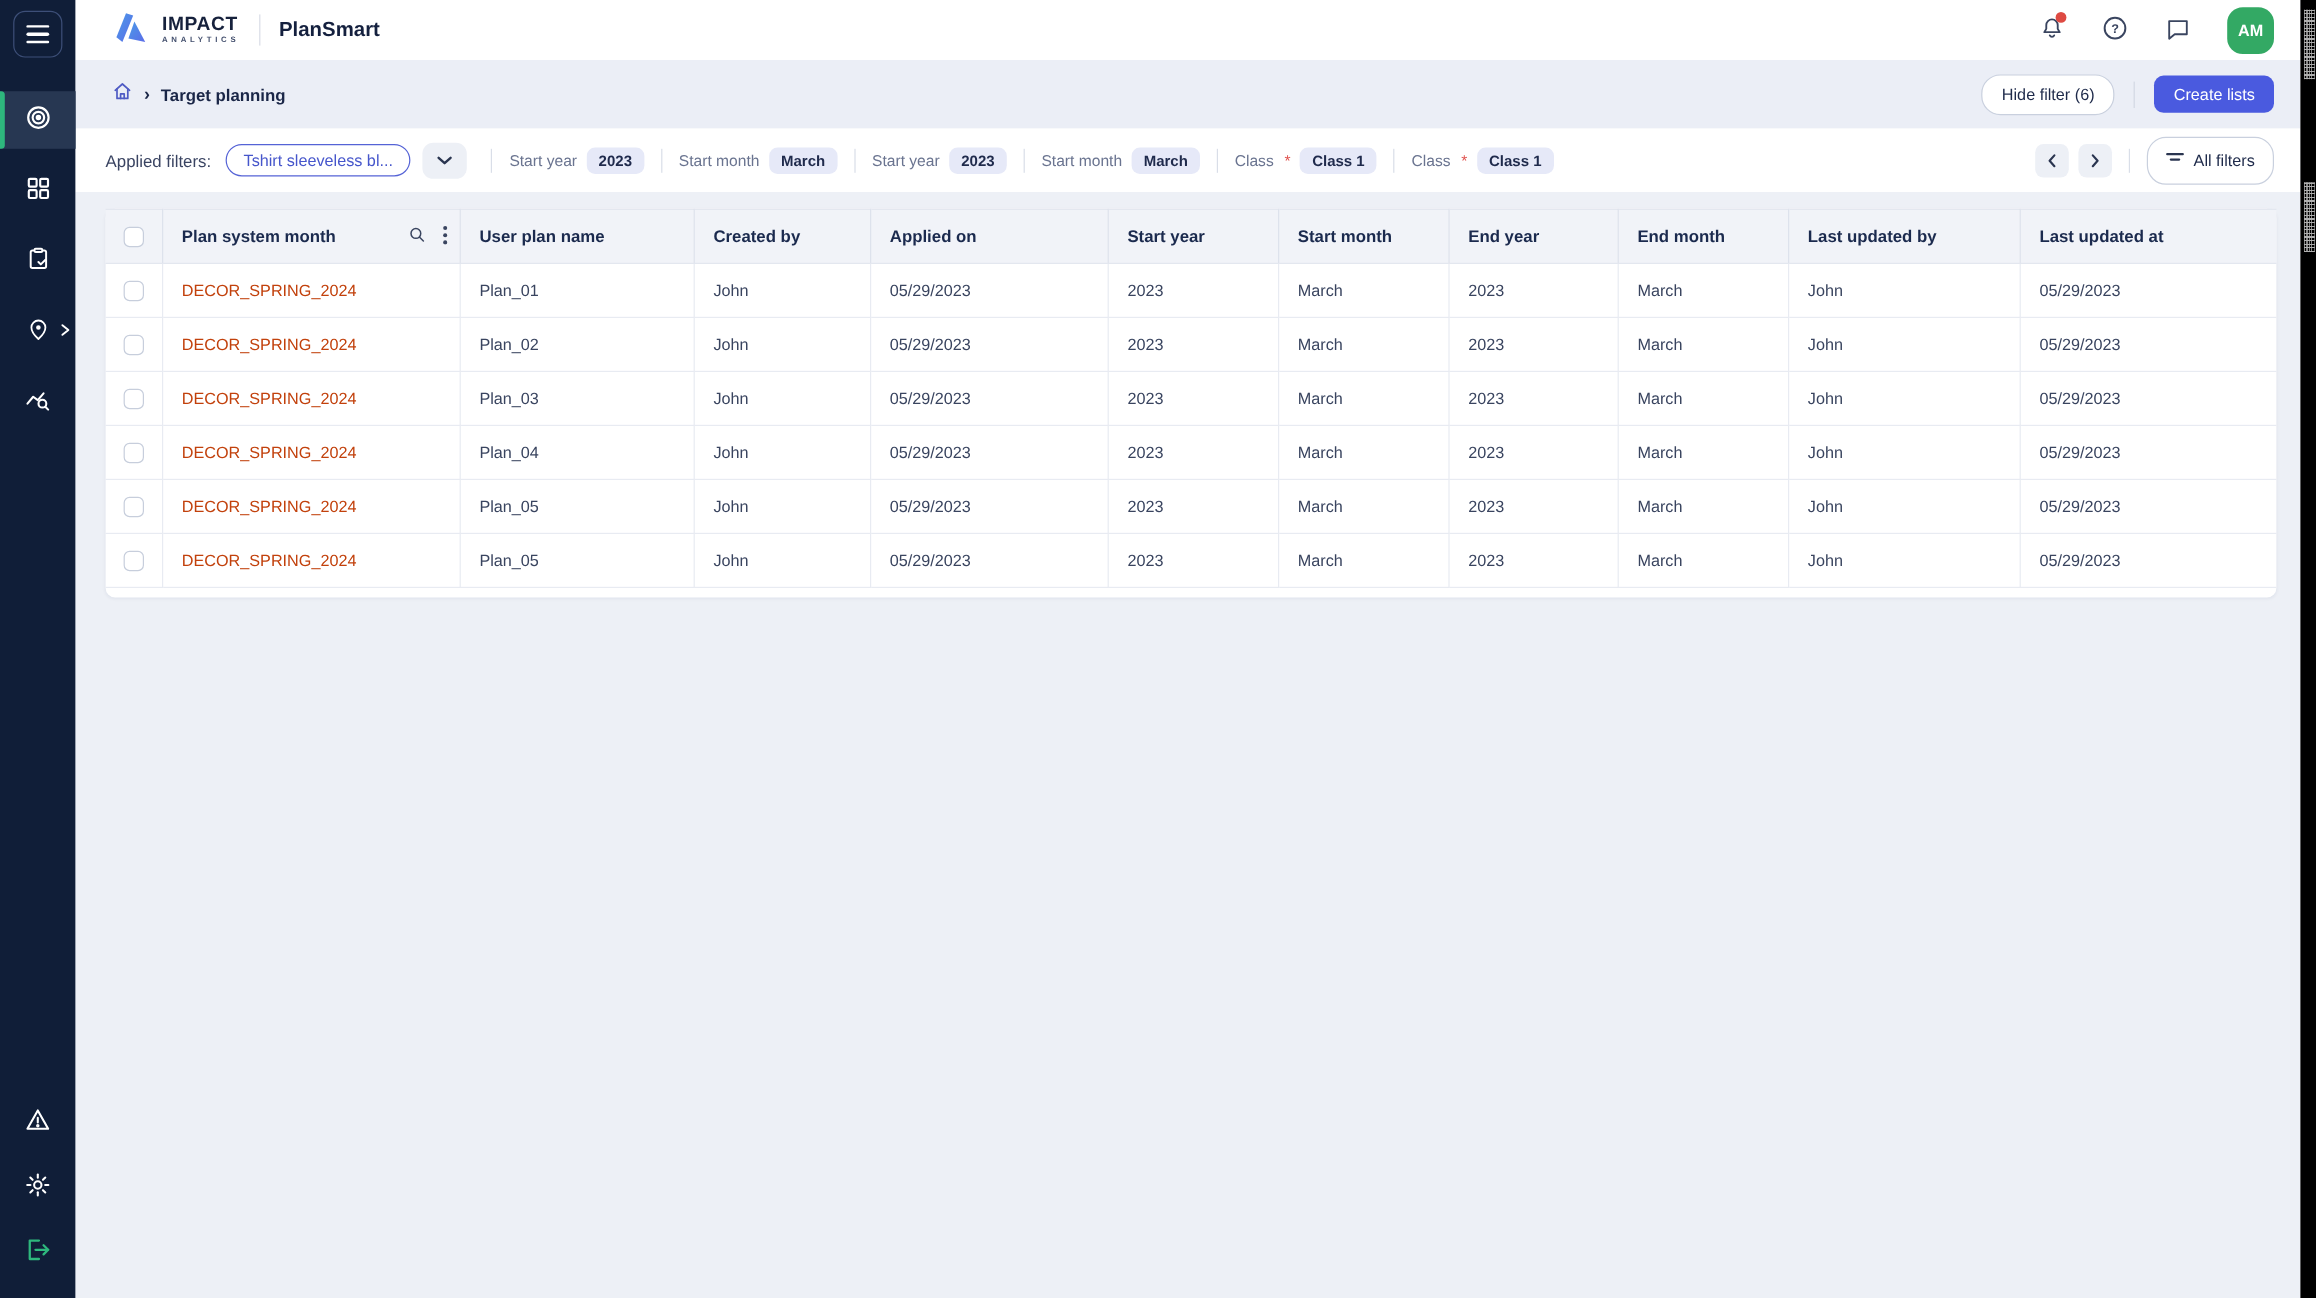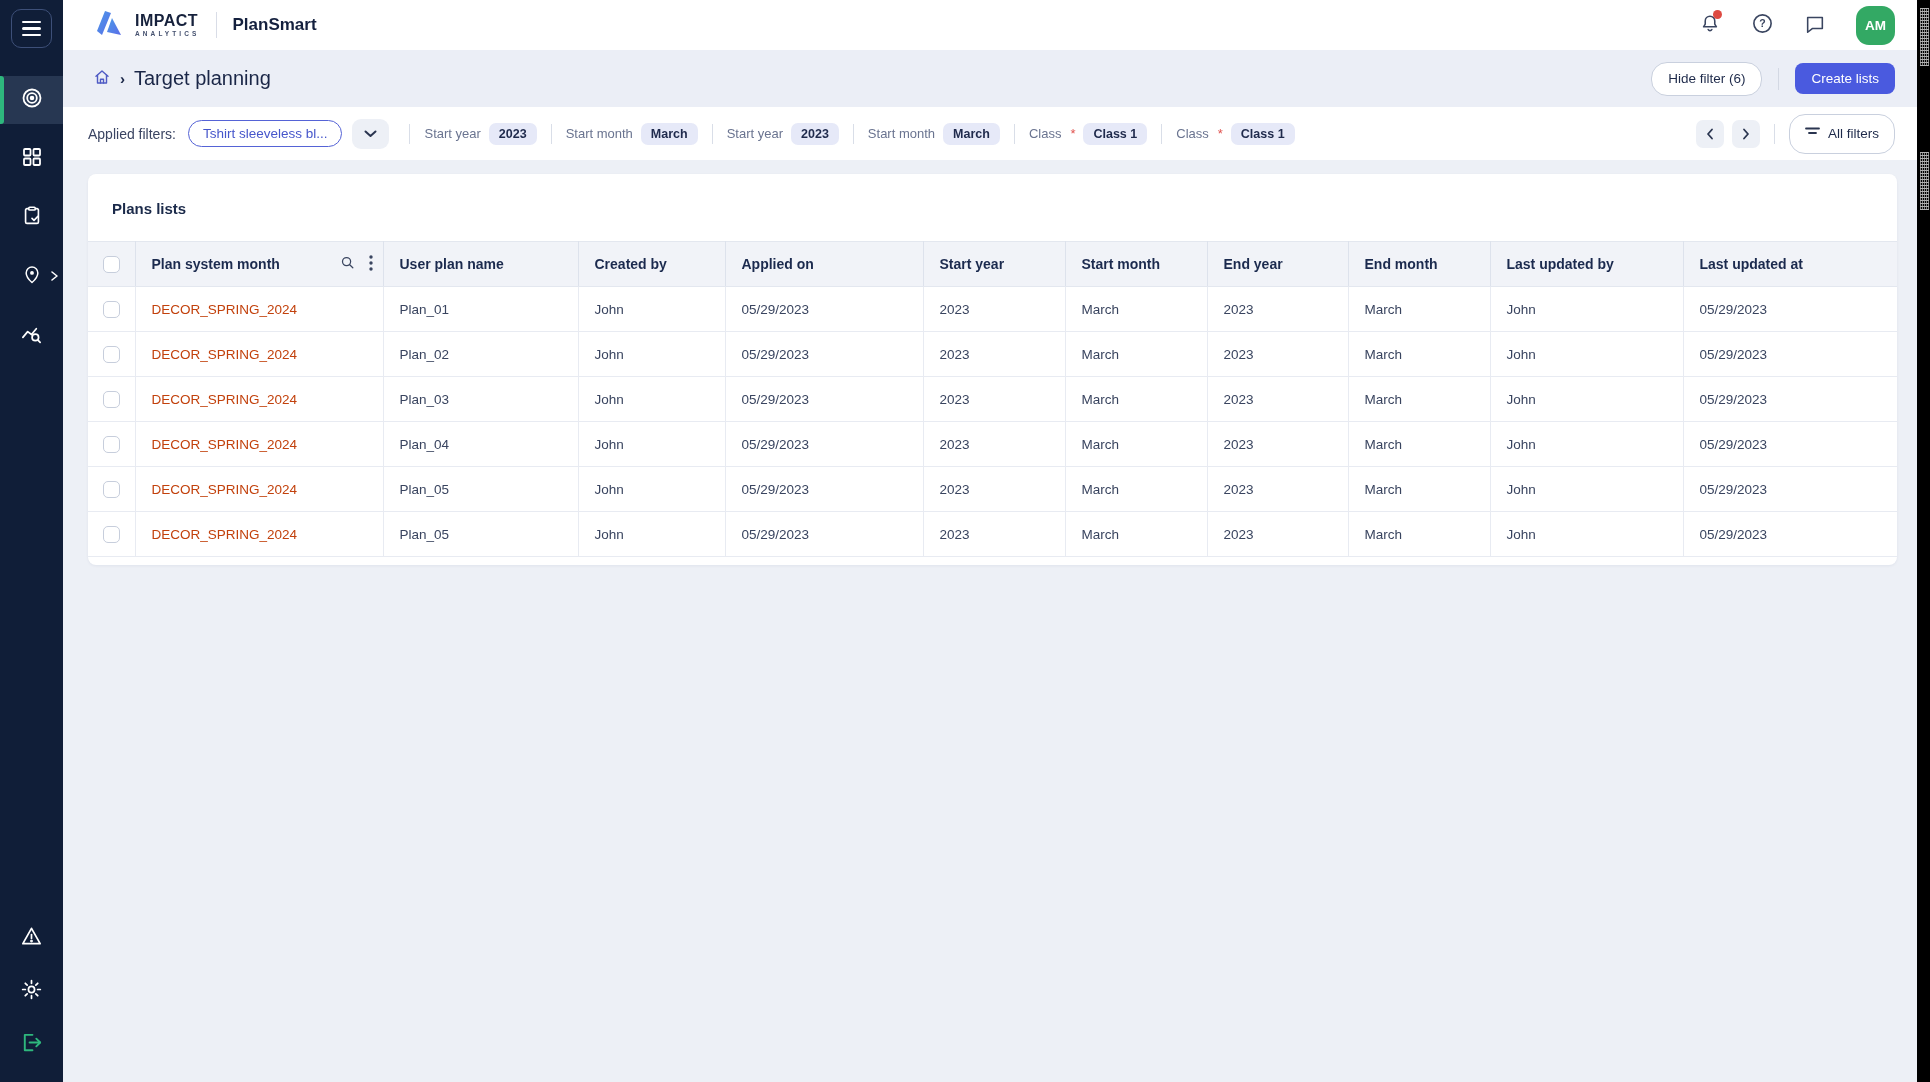--- a/index.html
+++ b/index.html
@@ -41,21 +41,21 @@
   .topbar-right { margin-left:auto; display:flex; align-items:center; gap:30px; }
   .icon-btn { background:none; border:none; cursor:pointer; display:flex; align-items:center; position:relative; padding:0; }
   .avatar { width:39px; height:39px; border-radius:13px; background:#33A964; color:#fff; font-weight:bold;
     font-size:13.5px; display:flex; align-items:center; justify-content:center; border:none; cursor:pointer; }
   .bell-dot { position:absolute; top:-2px; right:-1px; width:9px; height:9px; background:#DE4A42; border-radius:50%; }
 
   
   .crumb-bar { height:57px; background:#EBEEF6; display:flex; align-items:center; padding:0 22px 0 30px; }
   .crumb-left { display:flex; align-items:center; gap:9px; }
   .crumb-sep { font-size:15px; font-weight:bold; color:#1A2647; }
-  .crumb-current { font-size:20px; font-weight:normal; color:#1A2647; }
+  .crumb-current { font-size:14px; font-weight:bold; color:#1A2647; }
   .crumb-right { margin-left:auto; display:flex; align-items:center; gap:16px; }
   .btn-outline { height:34px; padding:0 16px; background:#fff; border:1px solid #C9D0DE; border-radius:16px;
     font-size:13.5px; color:#1E2A4A; font-family:inherit; cursor:pointer; }
   .btn-primary { height:31px; padding:0 16px; background:#4A5ADF; border:none; border-radius:8px;
     font-size:13.5px; color:#fff; font-family:inherit; cursor:pointer; }
   .crumb-div { width:1px; height:22px; background:#D3D8E3; }
 
   
   .filter-bar { height:53px; background:#fff; display:flex; align-items:center; padding:0 22px 0 25px; }
   .filter-label { font-size:14px; color:#3A4462; margin-right:12px; }
@@ -334,21 +334,20 @@
                 <line x1="4" y1="7" x2="11" y2="7"></line>
             </svg>
           </span>
           <span>All filters</span>
         </button>
       </div>
     </div>
 
     <div class="content">
       <div class="card">
-        <div class="card-title">Plans lists</div>
         <table>
           <colgroup id="cols">
               <col style="width: 47px;">
               <col style="width: 248px;">
               <col style="width: 195px;">
               <col style="width: 147px;">
               <col style="width: 198px;">
               <col style="width: 142px;">
               <col style="width: 142px;">
               <col style="width: 141px;">

